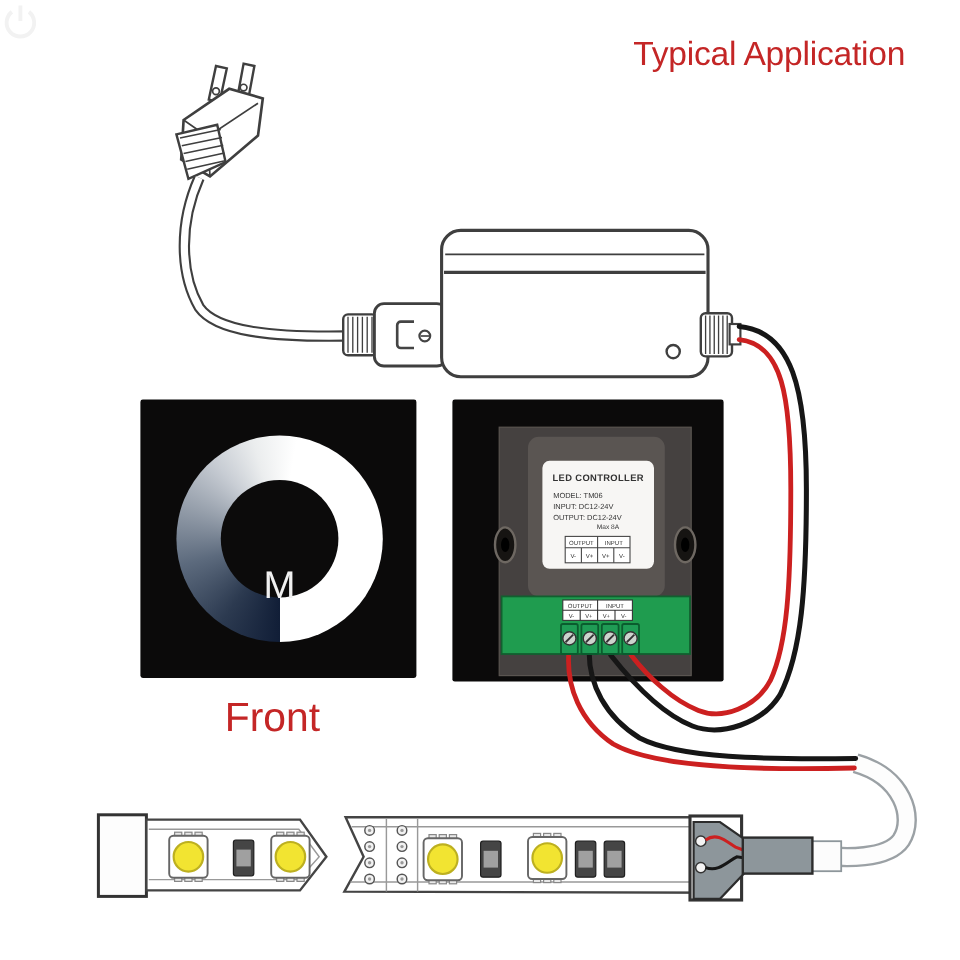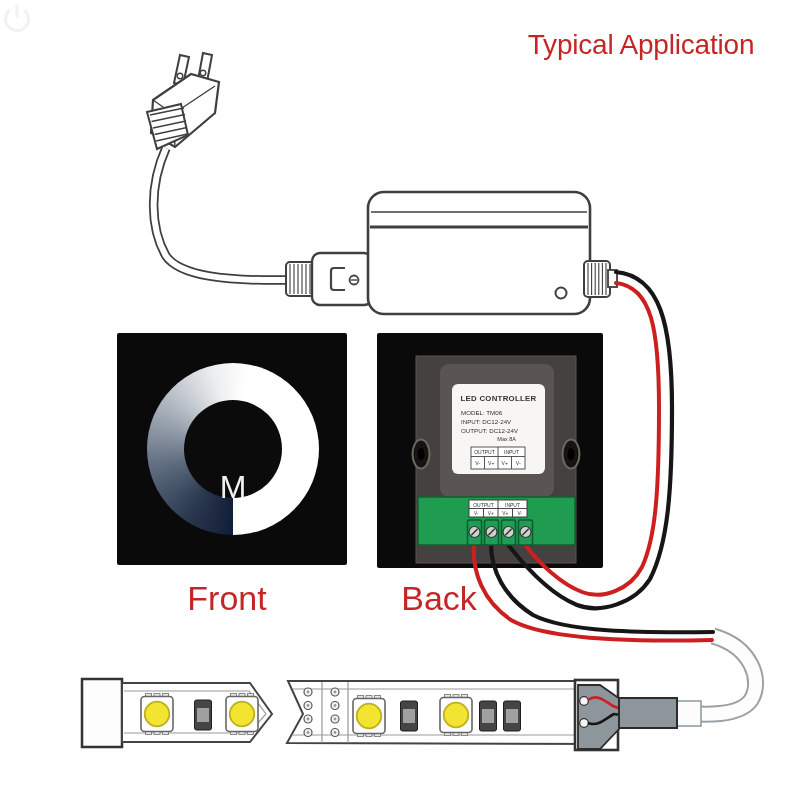--- a/index.html
+++ b/index.html
@@ -202,15 +202,14 @@
 <div class="ring"></div>
 <div class="ring-hole"></div>
 <svg class="power-icon-box" width="34" height="36">
   <path d="M9.9,9.9 A11.5,11.5 0 1 0 24.1,9.9" fill="none" stroke="#f2f2f2" stroke-width="3.2"></path>
   <path d="M17,4.5 V17.5" stroke="#f2f2f2" stroke-width="3.2"></path>
 </svg>
 <div class="mode-m">M</div>
 
 <div class="caption front-cap">Front</div>
 <div class="caption title">Typical Application</div>
-<div class="caption back-cap">Back</div>
 
 </div>
 
 </body></html>

